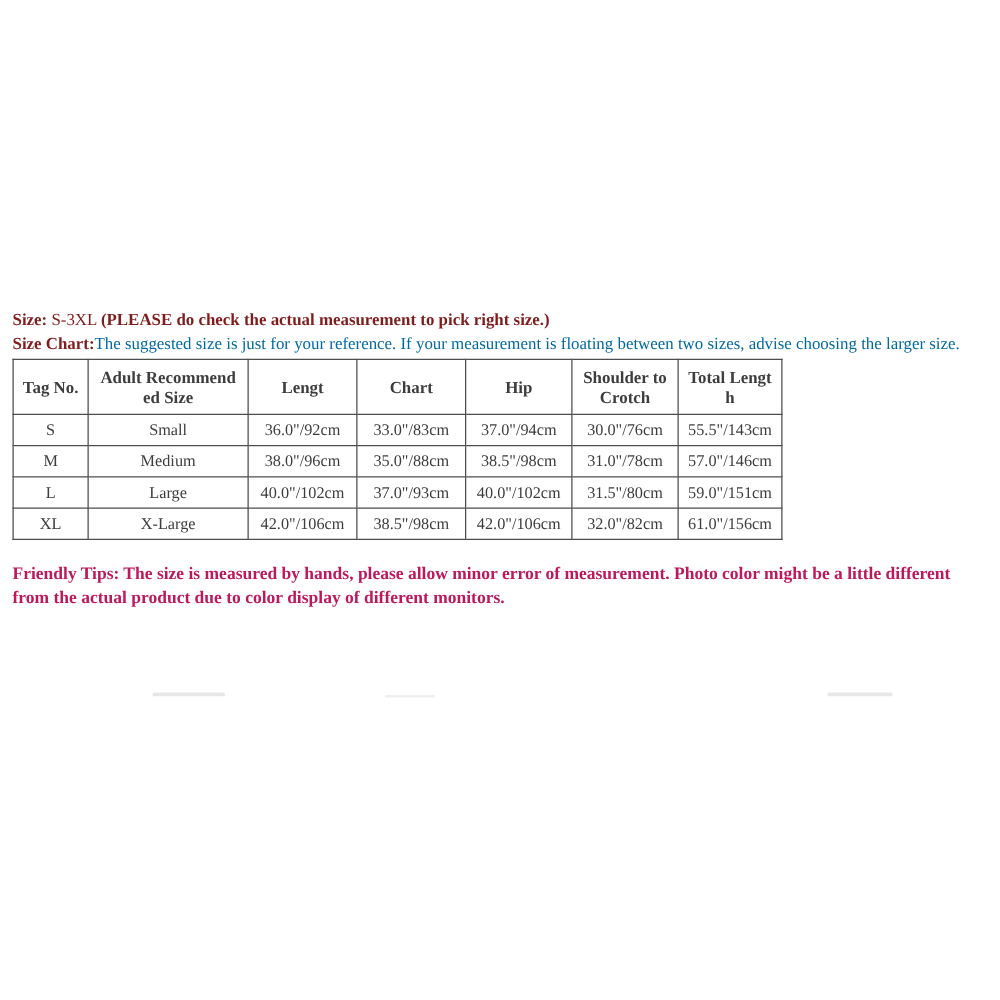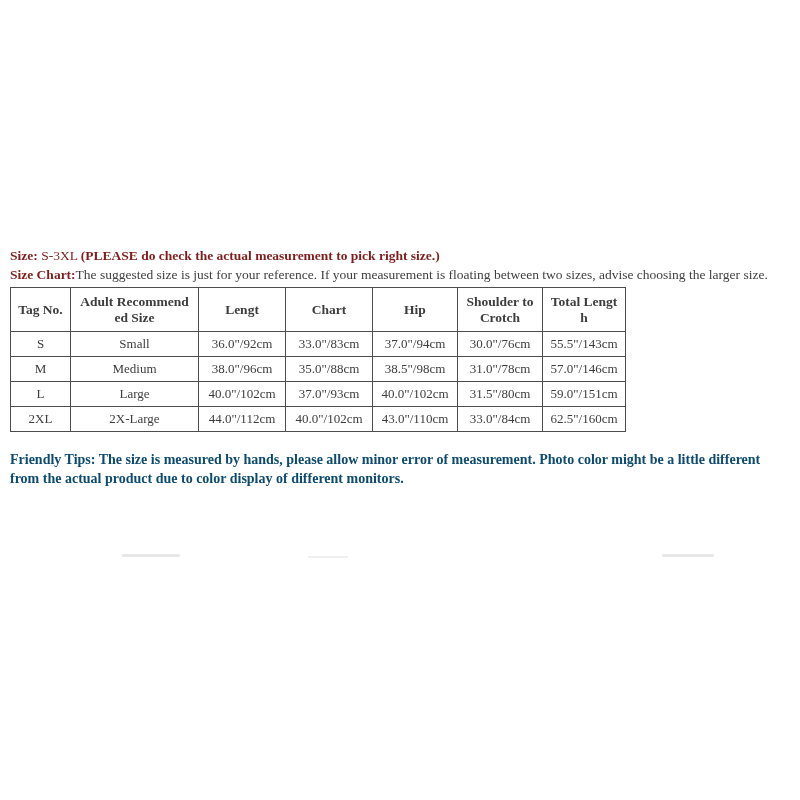--- a/index.html
+++ b/index.html
@@ -23,21 +23,21 @@
     left: 10px;
     width: 782px;
   }
   .intro-line {
     font-size: 13.5px;
     line-height: 19px;
     white-space: nowrap;
     margin: 0;
   }
   .b { font-weight: bold; }
-  .red { color: #404040; }
+  .red { color: #0369a1; }
   .dark { color: #7f1d1d; }
 
   table.size-table {
     border-collapse: collapse;
     table-layout: fixed;
     margin-top: 3px;
     font-size: 13px;
   }
   table.size-table th,
   table.size-table td {
@@ -58,21 +58,21 @@
     height: 24px;
     white-space: nowrap;
   }
   .tips {
     margin: 0;
     margin-top: 18px;
     width: 752px;
     font-size: 14px;
     font-weight: bold;
     line-height: 19px;
-    color: #0c4a6e;
+    color: #be185d;
   }
   .artifact {
     position: absolute;
     background: #e7e7e7;
     border-radius: 2px;
   }
 </style>
 </head>
 <body>
 
@@ -130,27 +130,27 @@
         <tr>
           <td>L</td>
           <td>Large</td>
           <td>40.0"/102cm</td>
           <td>37.0"/93cm</td>
           <td>40.0"/102cm</td>
           <td>31.5"/80cm</td>
           <td>59.0"/151cm</td>
         </tr>
         <tr>
-          <td>2XL</td>
-          <td>2X-Large</td>
-          <td>44.0"/112cm</td>
-          <td>40.0"/102cm</td>
-          <td>43.0"/110cm</td>
-          <td>33.0"/84cm</td>
-          <td>62.5"/160cm</td>
+          <td>XL</td>
+          <td>X-Large</td>
+          <td>42.0"/106cm</td>
+          <td>38.5"/98cm</td>
+          <td>42.0"/106cm</td>
+          <td>32.0"/82cm</td>
+          <td>61.0"/156cm</td>
         </tr>
       </tbody>
     </table>
 
     <p class="tips">Friendly Tips: The size is measured by hands, please allow minor error of measurement. Photo color might be a little different from the actual product due to color display of different monitors.</p>
   </div>
 
   <div class="artifact" style="left:122px; top:554px; width:58px; height:3px;"></div>
   <div class="artifact" style="left:308px; top:556px; width:40px; height:2px; background:#efefef;"></div>
   <div class="artifact" style="left:662px; top:554px; width:52px; height:3px;"></div>

